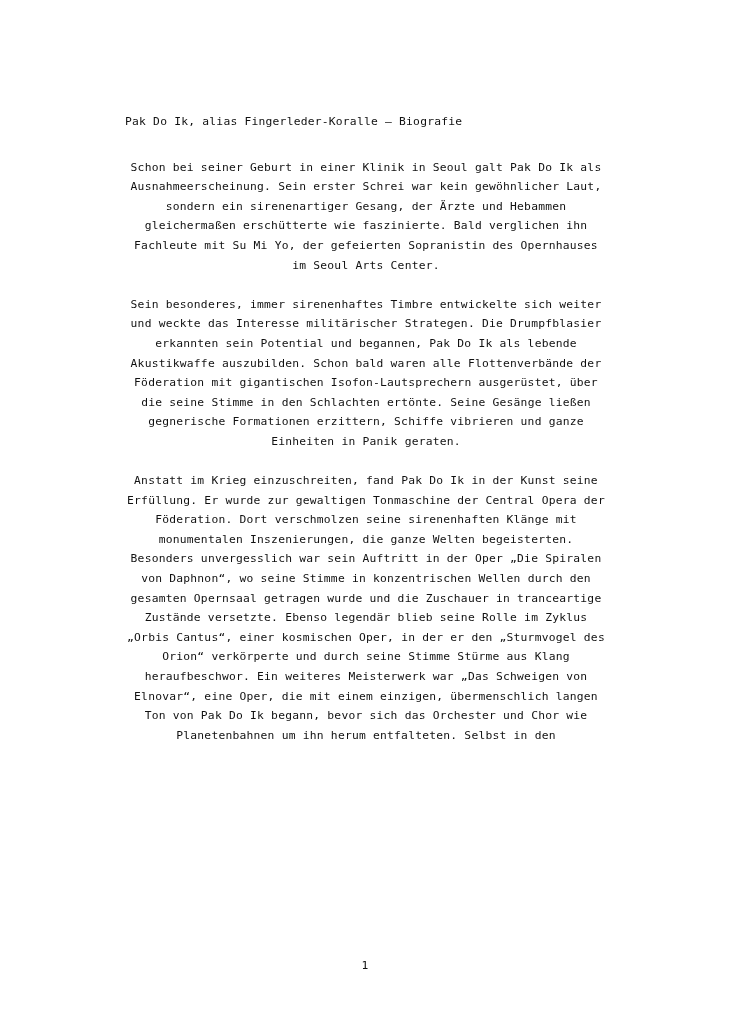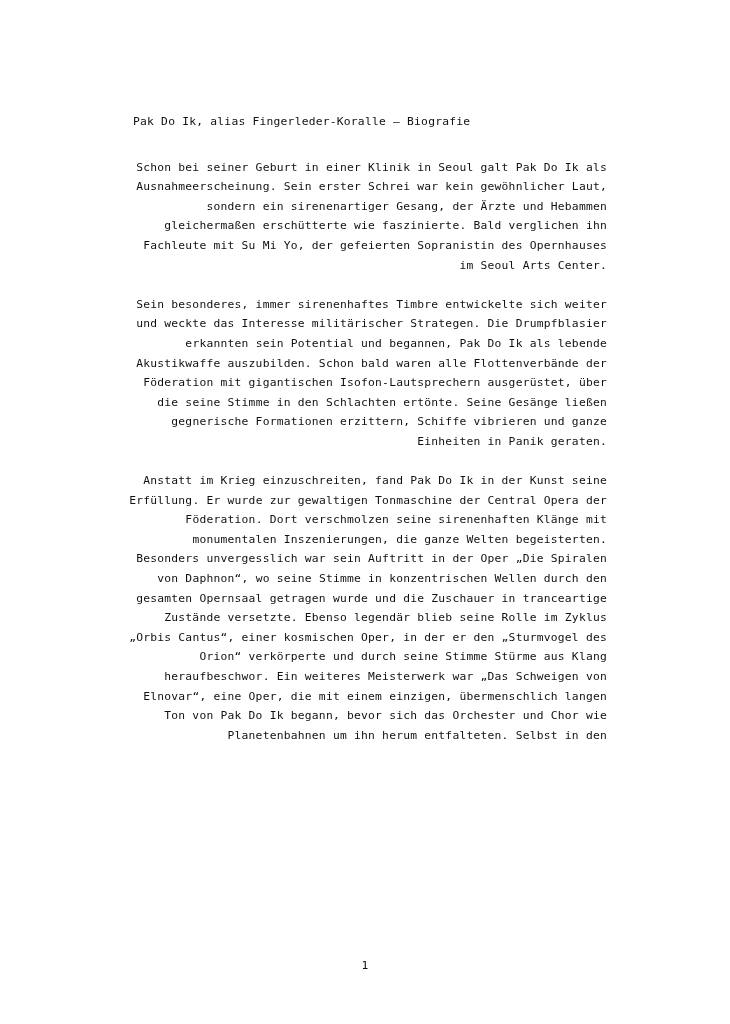--- a/index.html
+++ b/index.html
@@ -26,30 +26,30 @@
   .content {
     position: absolute;
     left: 125px;
     top: 112px;
     width: 482px;
   }
   .doc-title {
     font-size: 11.3px;
     line-height: 19.6px;
     letter-spacing: 0.02em;
-    margin: 0 0 26px 8px;
+    margin: 0 0 26px 0;
     font-weight: normal;
     white-space: pre-wrap;
   }
   .para {
     font-size: 11.3px;
     line-height: 19.6px;
     letter-spacing: 0.02em;
     margin: 0 0 19.6px 0;
-    text-align: right;
+    text-align: center;
     white-space: pre-wrap;
   }
   .page-number {
     position: absolute;
     left: 0;
     top: 958px;
     width: 730px;
     text-align: center;
     font-size: 11.3px;
     line-height: 16px;

